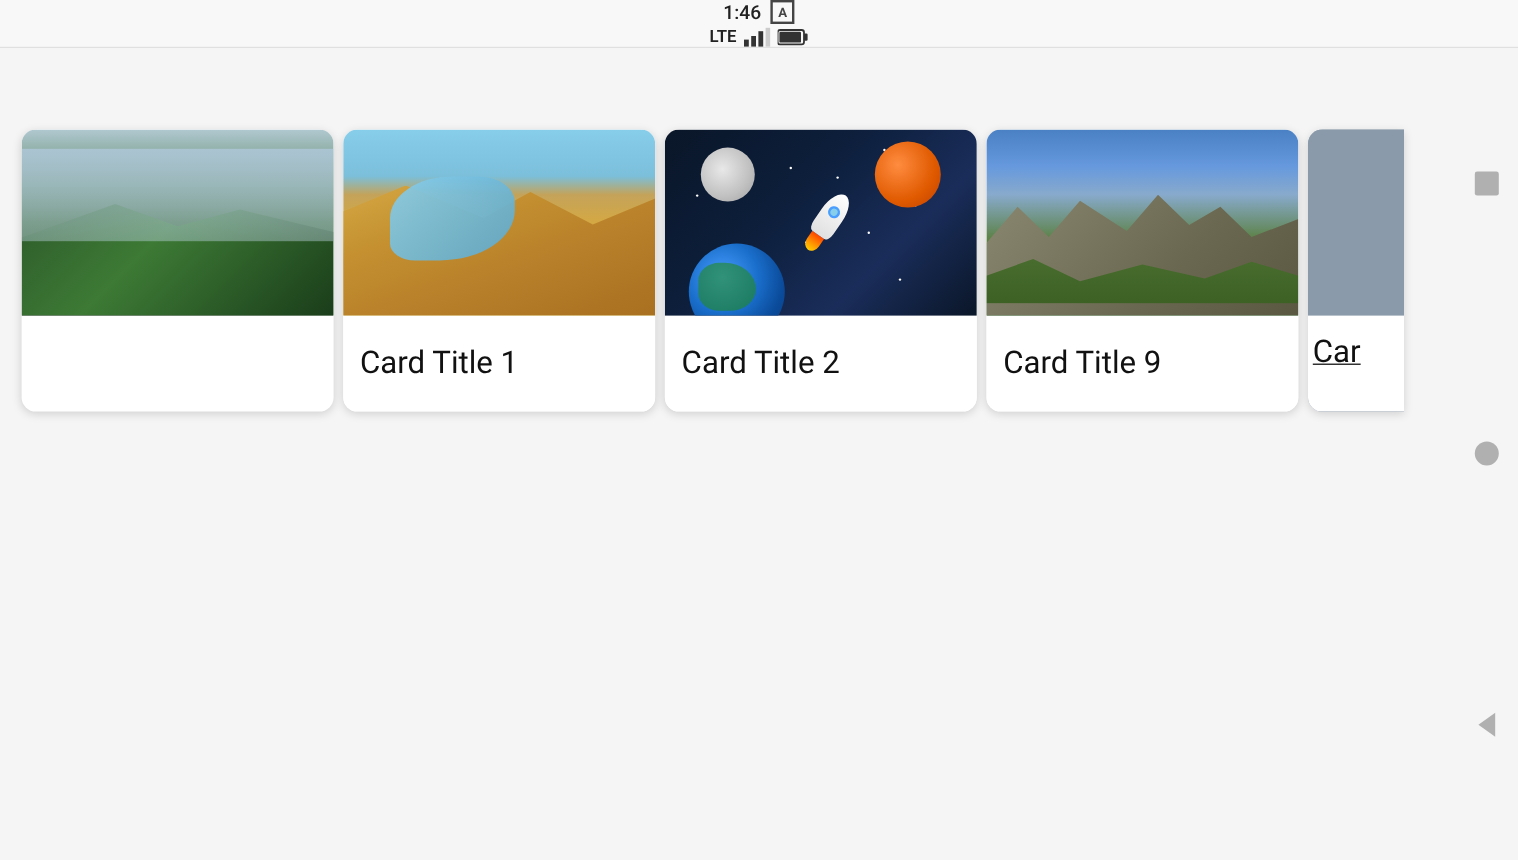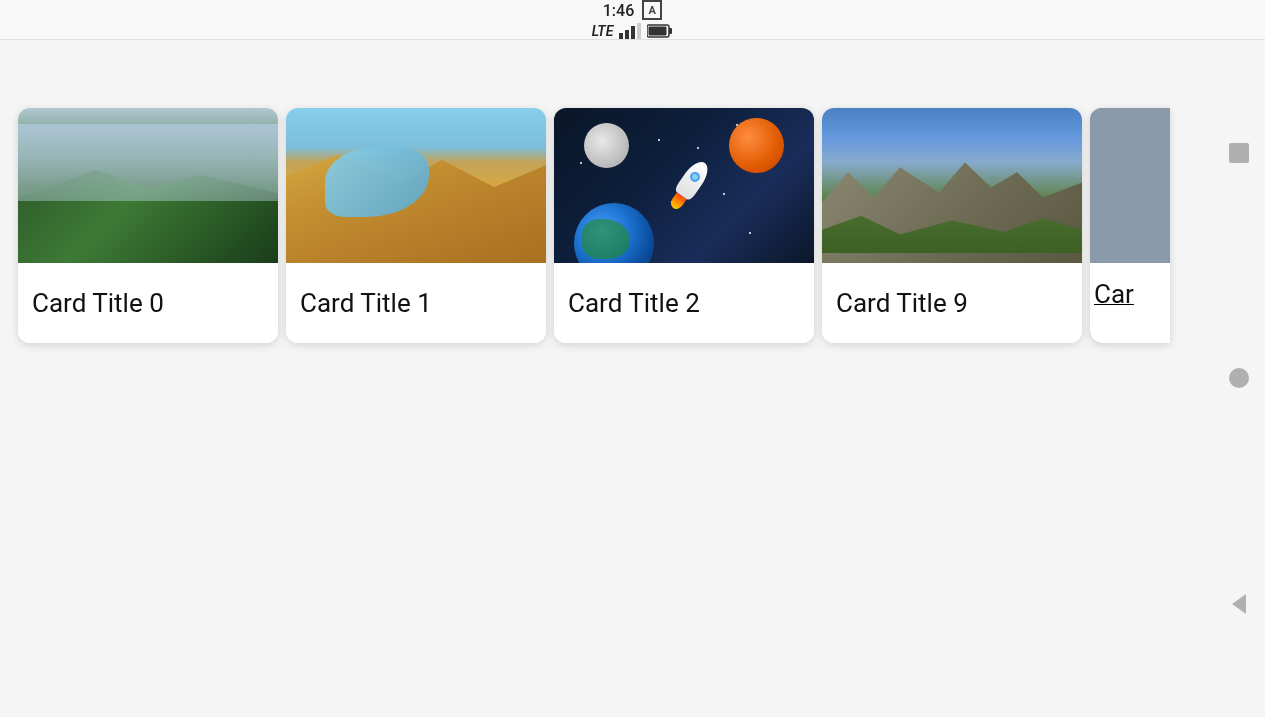--- a/index.html
+++ b/index.html
@@ -53,21 +53,20 @@
     .status-right {
       display: flex;
       align-items: center;
       gap: 6px;
     }
 
     .lte-text {
       font-size: 14px;
       font-weight: 600;
       color: #222;
-      font-style: italic;
     }
 
     
     .main-content {
       width: 100%;
       height: calc(100% - 40px);
       background: #f5f5f5;
       position: relative;
       overflow: hidden;
     }
@@ -369,21 +368,20 @@
     </svg>
   </div>
 </div>
 
 <div class="main-content">
 
   <div class="cards-container">
 
     <div class="card">
       <div class="card-image img-mountain"></div>
-      <div class="card-title">Card Title 0</div>
     </div>
 
     <div class="card">
       <div class="card-image img-desert"></div>
       <div class="card-title">Card Title 1</div>
     </div>
 
     <div class="card">
       <div class="card-image img-space">
 

